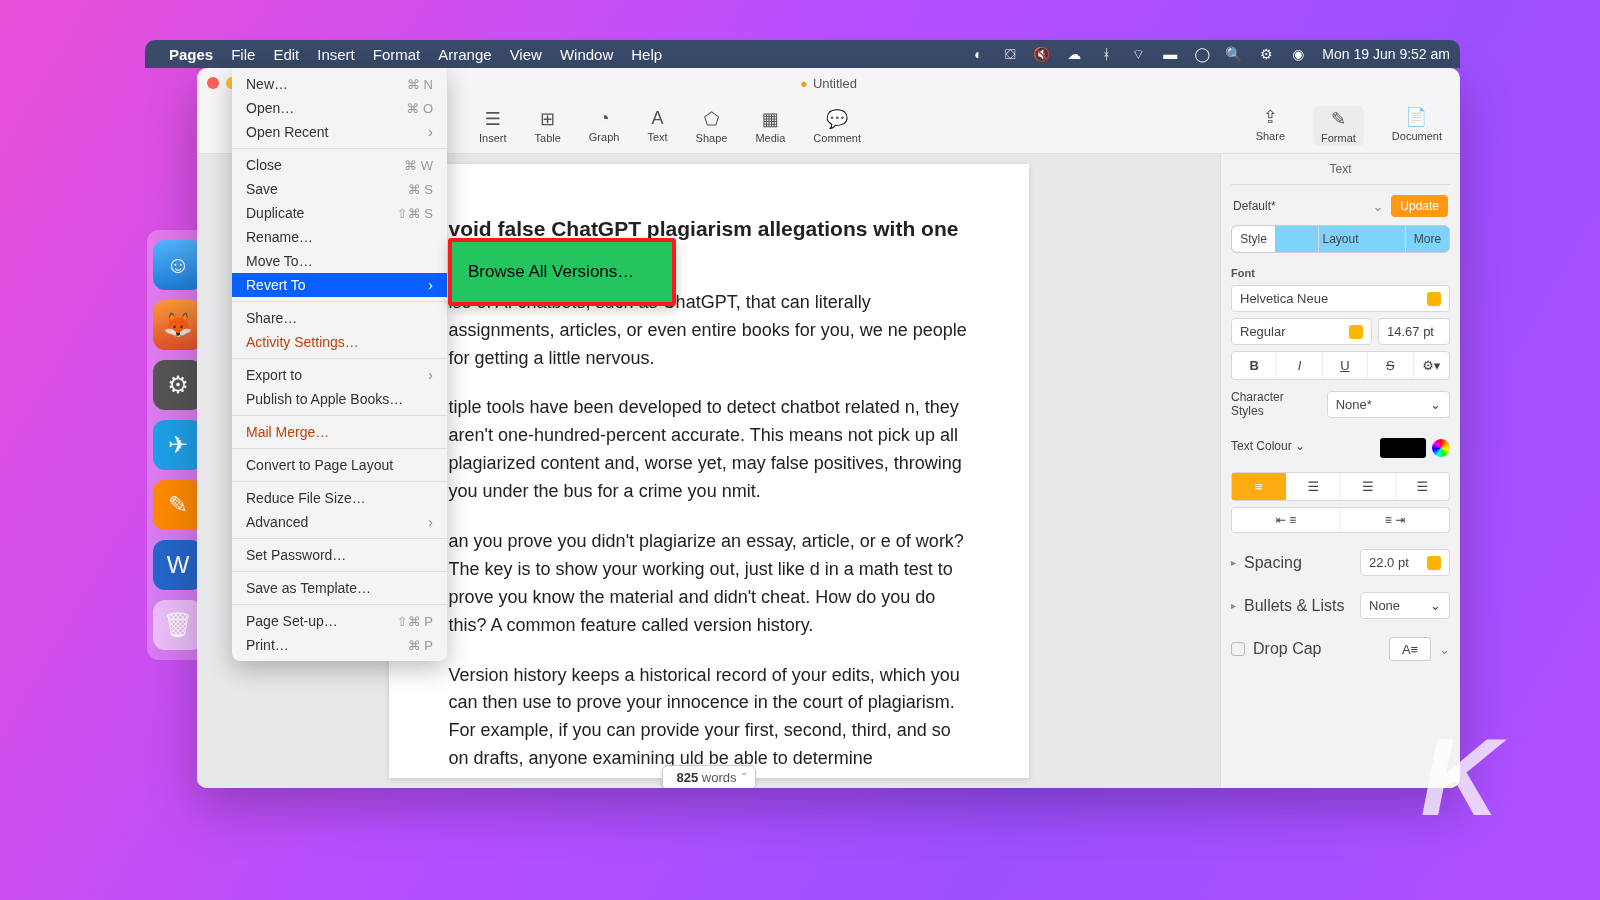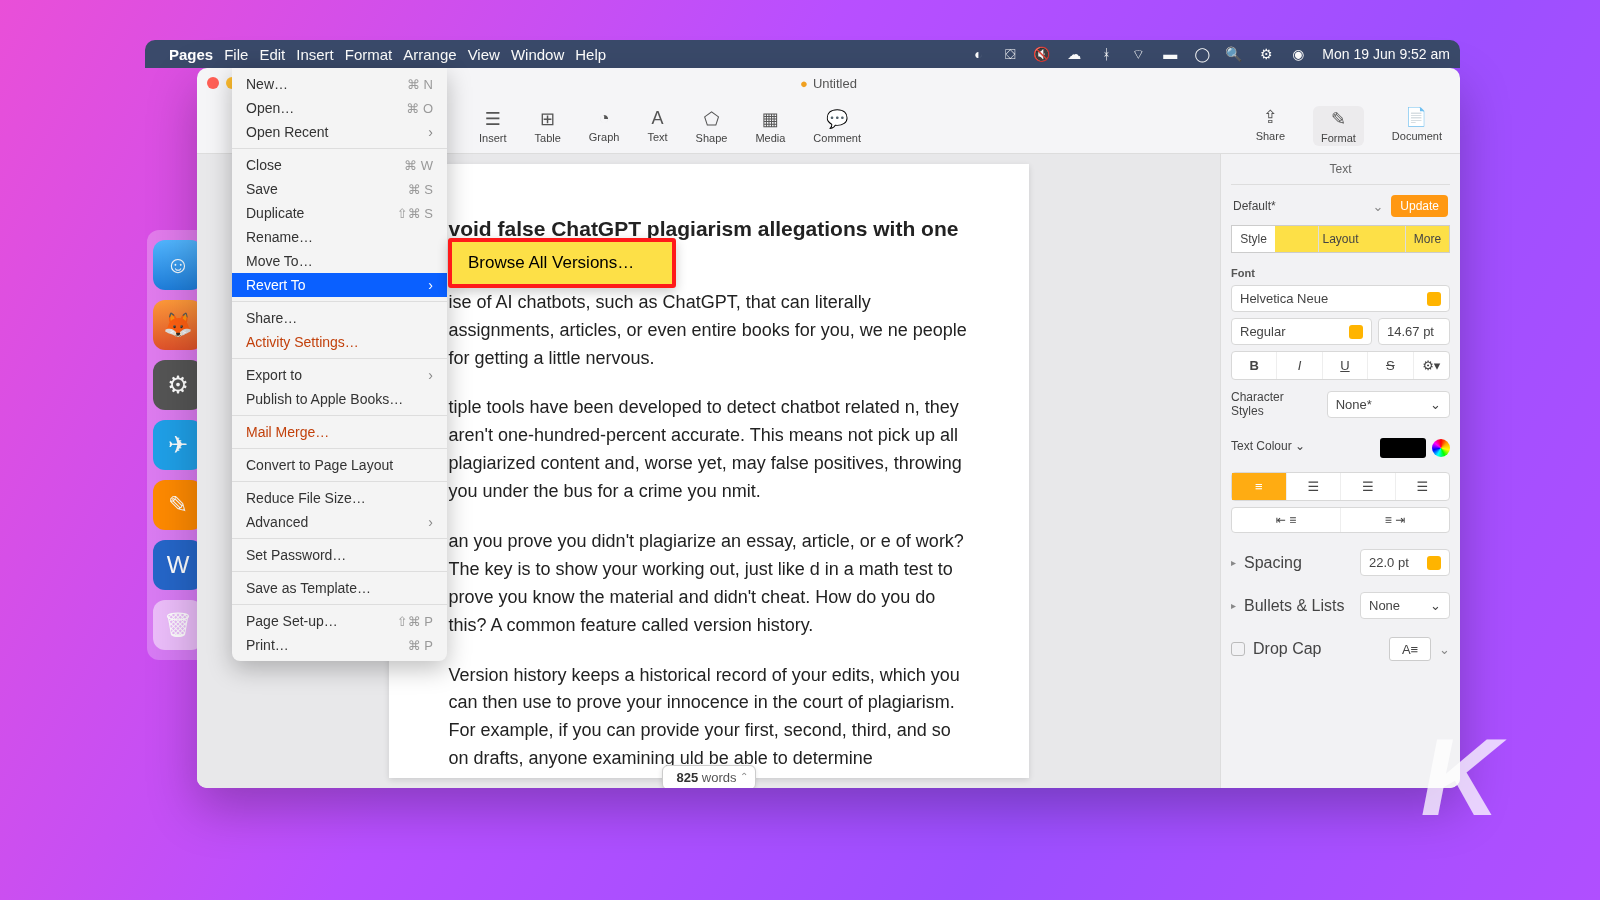--- a/index.html
+++ b/index.html
@@ -12,21 +12,21 @@
 }
 
 
 .menubar {
   position: absolute; top: 40px; left: 145px; right: 140px; height: 28px;
   background: #3a4a6a; color: #fff;
   display: flex; align-items: center; padding: 0 10px;
   border-radius: 10px 10px 0 0; font-size: 15px;
 }
 .menubar .apple { margin-right: 14px; }
-.menubar .menu-items { display: flex; gap: 11px; }
+.menubar .menu-items { display: flex; gap: 18px; }
 .menubar .menu-items span:first-child { font-weight: 600; }
 .menubar .menu-right { margin-left: auto; display: flex; gap: 16px; align-items: center; font-size: 14px;}
 .menubar .menu-icon { width:16px; height:16px; display:inline-flex; align-items:center; justify-content:center; }
 
 
 .dock {
   position: absolute; left: 147px; top: 230px; width: 62px;
   display: flex; flex-direction: column; gap: 10px; padding: 10px 6px;
   background: rgba(255,255,255,0.25); border-radius: 12px;
 }
@@ -71,21 +71,21 @@
 .wordcount { position:absolute; bottom: -2px; left: 50%; transform:translateX(-50%); background:#fff; border:1px solid #ccc; border-radius:6px; padding:4px 18px 4px 14px; font-size:13px; color:#555; box-shadow:0 1px 4px rgba(0,0,0,0.1);}
 .wordcount b{font-weight:700; color:#333;}
 .wordcount::after{content:"⌃"; position:absolute; right:6px; top:5px; color:#888; font-size:10px;}
 
 
 .panel { width: 240px; background:#f2f2f4; border-left:1px solid #ddd; padding: 0 10px 10px; font-size:13px; color:#444; overflow:hidden;}
 .panel-tab { text-align:center; padding: 8px 0; border-bottom:1px solid #ddd; font-size:12px; color:#666;}
 .style-row { display:flex; align-items:center; gap:8px; padding:10px 2px 8px;}
 .style-name { flex:1; font-size:12px; font-weight:400;}
 .btn-update { background:#ff9812; color:#fff; border:none; border-radius:4px; padding:4px 9px; font-size:12px; font-weight:500;}
-.seg3 { display:flex; background:#fde047; border:1px solid #ccc; border-radius:0; overflow:hidden; margin-bottom:14px;gap:43px;}
+.seg3 { display:flex; background:#7dd3fc; border:1px solid #ccc; border-radius:6px; overflow:hidden; margin-bottom:14px;gap:43px;}
 .seg3 div { flex:1; text-align:center; padding:6px 0; font-size:12px;}
 .seg3 div.active { background:#fff; font-weight:500;}
 .seg3 div + div { border-left:1px solid #ddd;}
 .lbl { font-size:11px; font-weight:600; color:#555; margin: 12px 0 6px;}
 .field { background:#fff; border:1px solid #d8d8d8; border-radius:4px; padding:5px 8px; display:flex; align-items:center; justify-content:space-between; font-size:13px;}
 .field .chip { width:14px; height:14px; background:#ffb400; border-radius:3px;}
 .row2 { display:flex; gap:6px; margin-top:6px;}
 .row2 .field{flex:1;}
 .stylebtns { display:flex; background:#fff; border:1px solid #d8d8d8; border-radius:4px; margin-top:6px;}
 .stylebtns div{flex:1; text-align:center; padding:6px 0; font-size:13px; border-left:1px solid #eee;}
@@ -120,22 +120,22 @@
 }
 .fm-item { display:flex; justify-content:space-between; align-items:center; padding: 4px 14px; color:#333;}
 .fm-item.disabled { color:#c2410c;}
 .fm-item.hl { background:#0a60ff; color:#fff;}
 .fm-item .sc { color:#999; font-size:13px;}
 .fm-item .arrow { color:#888;}
 .fm-item.hl .arrow { color:#fff;}
 .fm-sep { height:1px; background:#ddd; margin:4px 0;}
 
 .submenu {
-  position: absolute; top: 238px; left: 448px; width:228px; height:50px;
-  background:#fde047; border:4px solid #ff1a1a; border-radius:3px;
+  position: absolute; top: 238px; left: 448px; width:228px; height:68px;
+  background:#22c55e; border:4px solid #ff1a1a; border-radius:3px;
   display:flex; align-items:center; padding: 0 16px; font-size:17px; z-index:31;
   box-shadow: 0 4px 12px rgba(0,0,0,0.2);
 }
 
 .klogo { position:absolute; bottom:60px; right:110px; font-size:110px; font-weight:800; color:rgba(255,255,255,0.75); font-style:italic; letter-spacing:-10px;}
 </style>
 </head>
 <body>
 
 <div class="menubar">

